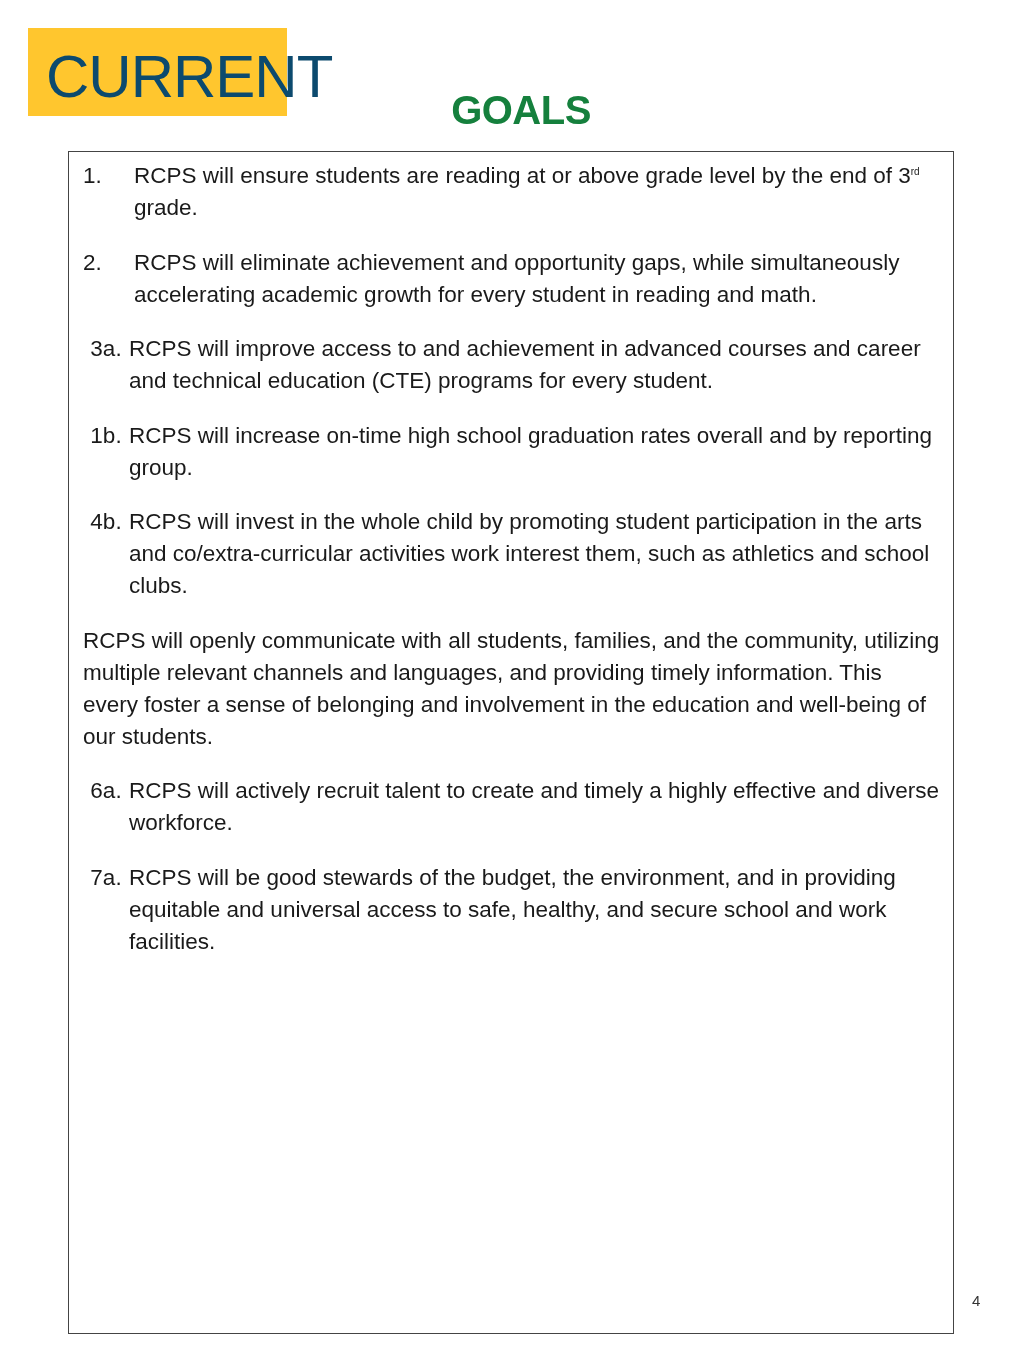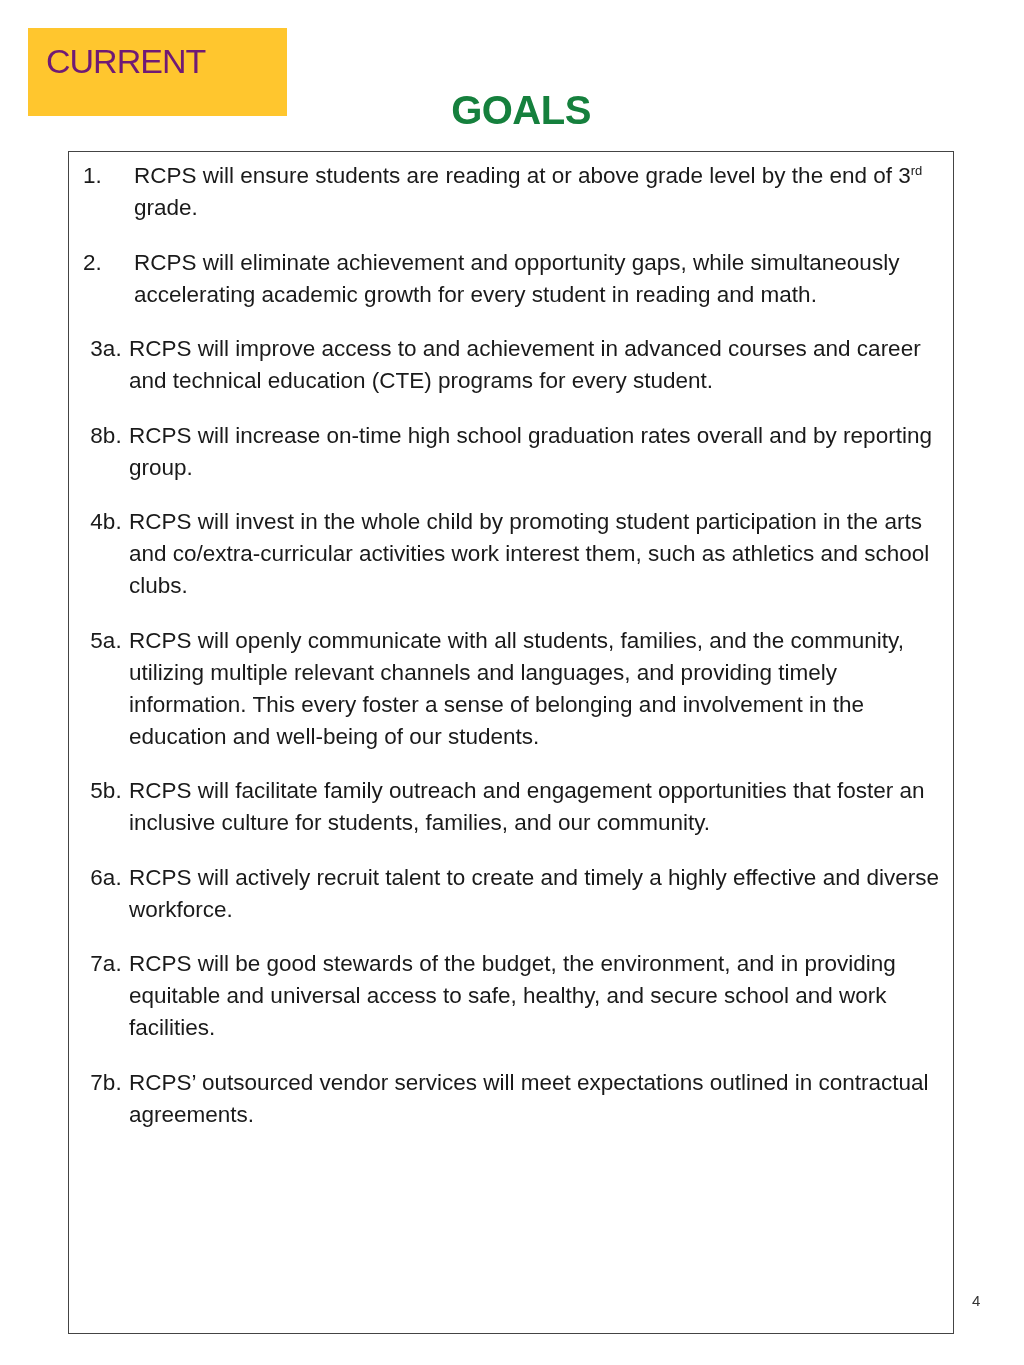--- a/index.html
+++ b/index.html
@@ -1,26 +1,26 @@
 <!DOCTYPE html>
 <html><head>
   <meta charset="utf-8">
   <style>
     html, body { margin: 0; padding: 0; background: #ffffff; }
     body { width: 1024px; height: 1365px; position: relative; overflow: hidden; font-family: "Liberation Sans", sans-serif; color: #1a1a1a; }
     .badge { position: absolute; left: 28px; top: 28px; width: 259px; height: 88px; background: #FFC62E; }
-    .badge-text { position: absolute; left: 18px; top: 14px; font-size: 34px; color: #701a75; font-family: "Liberation Sans", sans-serif; letter-spacing: -1px; }
+    .badge-text { position: absolute; left: 18px; top: 14px; font-size: 60px; color: #0c4a6e; font-family: "Liberation Sans", sans-serif; letter-spacing: -1px; }
     .title { position: absolute; left: 9px; width: 1024px; top: 88px; text-align: center; font-size: 40px; font-weight: bold; color: #15803d; letter-spacing: -0.5px; }
     .box { position: absolute; left: 68px; top: 151px; width: 886px; height: 1183px; border: 1.5px solid #444; box-sizing: border-box; }
     .goals { position: absolute; left: 14px; top: 8px; right: 10px; }
     .goal { display: flex; font-size: 22.5px; line-height: 32px; margin-bottom: 22.5px; color: #1a1a1a; }
     .goal-num { width: 51px; flex: none; }
     .goal-num.wide { width: 46px; text-align: center; }
     .goal-text { flex: 1; }
-    sup { font-size: 13px; line-height: 0; vertical-align: super; }
+    sup { font-size: 10px; line-height: 0; vertical-align: super; }
     .page-num { position: absolute; left: 972px; top: 1292px; font-size: 15px; color: #333; }
   </style>
 </head>
 <body>
 
 <div class="badge">
   <span class="badge-text">CURRENT</span>
 </div>
 
 <div class="title">GOALS</div>
@@ -33,43 +33,34 @@
     </div>
     <div class="goal">
       <span class="goal-num">2.</span>
       <span class="goal-text">RCPS will eliminate achievement and opportunity gaps, while simultaneously accelerating academic growth for every student in reading and math.</span>
     </div>
     <div class="goal">
       <span class="goal-num wide">3a.</span>
       <span class="goal-text">RCPS will improve access to and achievement in advanced courses and career and technical education (CTE) programs for every student.</span>
     </div>
     <div class="goal">
-      <span class="goal-num wide">8b.</span>
+      <span class="goal-num wide">1b.</span>
       <span class="goal-text">RCPS will increase on-time high school graduation rates overall and by reporting group.</span>
     </div>
     <div class="goal">
       <span class="goal-num wide">4b.</span>
       <span class="goal-text">RCPS will invest in the whole child by promoting student participation in the arts and co/extra-curricular activities work interest them, such as athletics and school clubs.</span>
     </div>
     <div class="goal">
-      <span class="goal-num wide">5a.</span>
       <span class="goal-text">RCPS will openly communicate with all students, families, and the community, utilizing multiple relevant channels and languages, and providing timely information. This every foster a sense of belonging and involvement in the education and well-being of our students.</span>
-    </div>
-    <div class="goal">
-      <span class="goal-num wide">5b.</span>
-      <span class="goal-text">RCPS will facilitate family outreach and engagement opportunities that foster an inclusive culture for students, families, and our community.</span>
     </div>
     <div class="goal">
       <span class="goal-num wide">6a.</span>
       <span class="goal-text">RCPS will actively recruit talent to create and timely a highly effective and diverse workforce.</span>
     </div>
     <div class="goal">
       <span class="goal-num wide">7a.</span>
       <span class="goal-text">RCPS will be good stewards of the budget, the environment, and in providing equitable and universal access to safe, healthy, and secure school and work facilities.</span>
     </div>
-    <div class="goal">
-      <span class="goal-num wide">7b.</span>
-      <span class="goal-text">RCPS’ outsourced vendor services will meet expectations outlined in contractual agreements.</span>
-    </div>
   </div>
 </div>
 
 <div class="page-num">4</div>
 
 </body></html>

